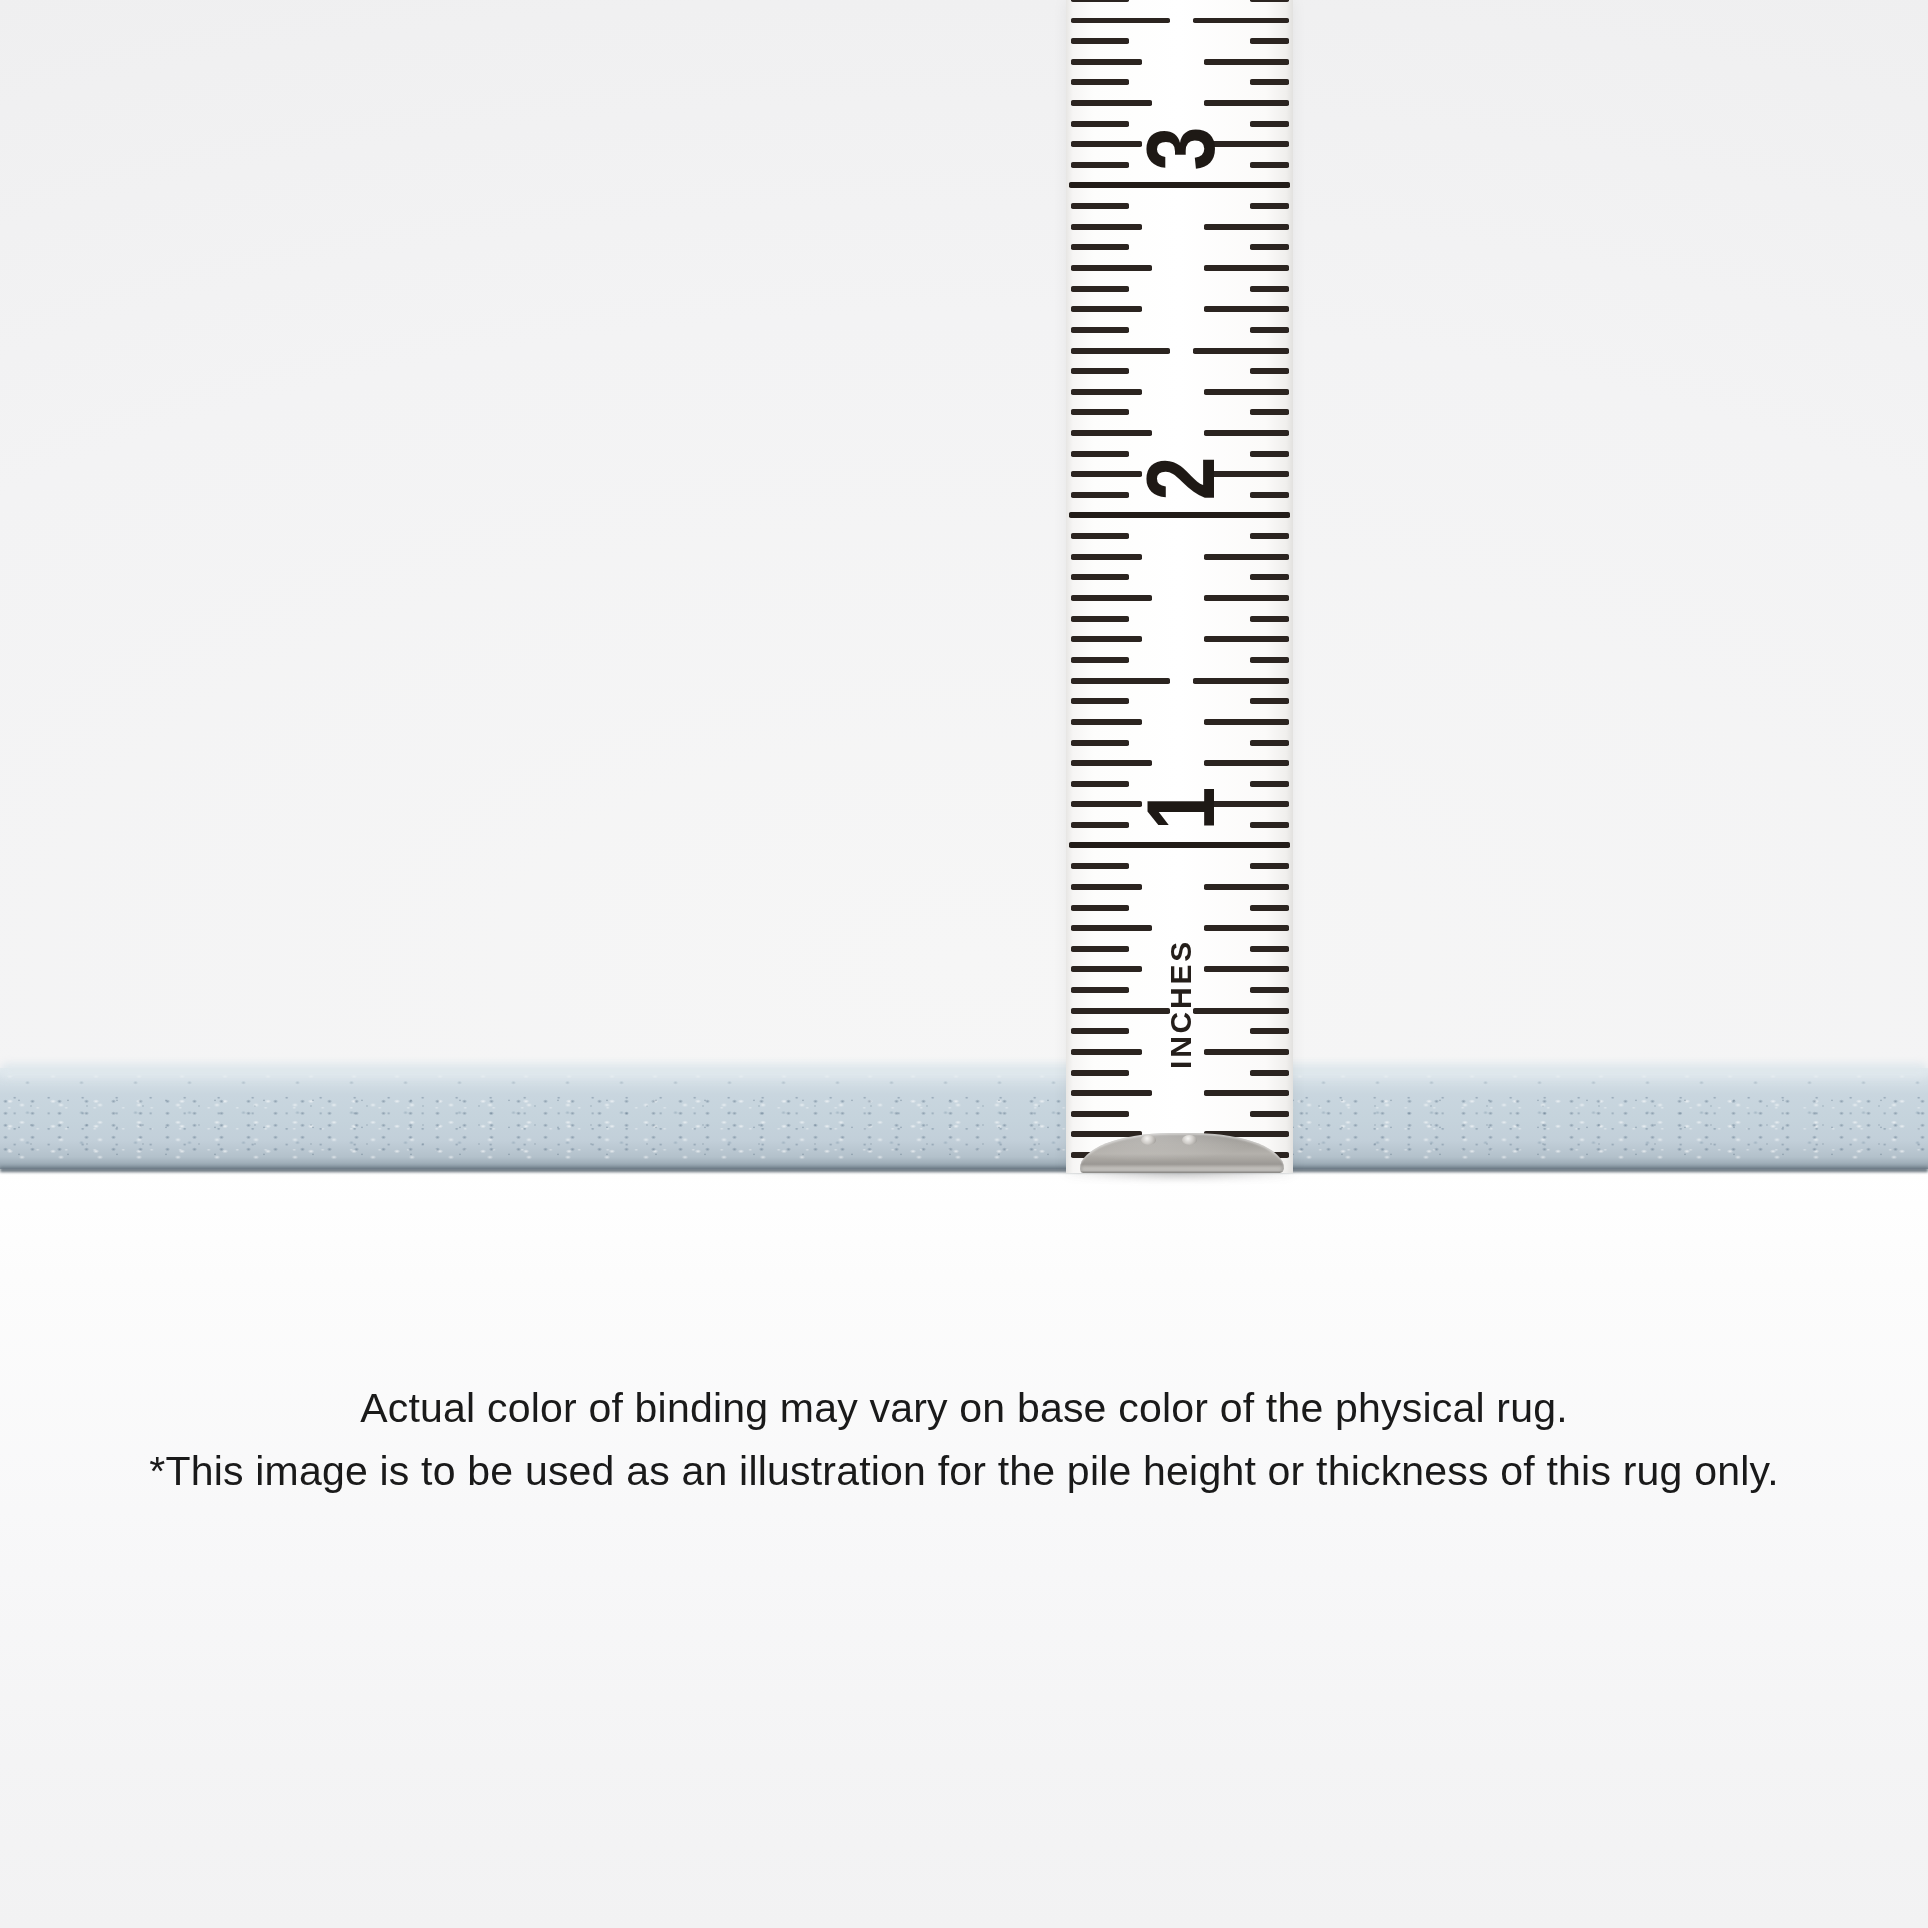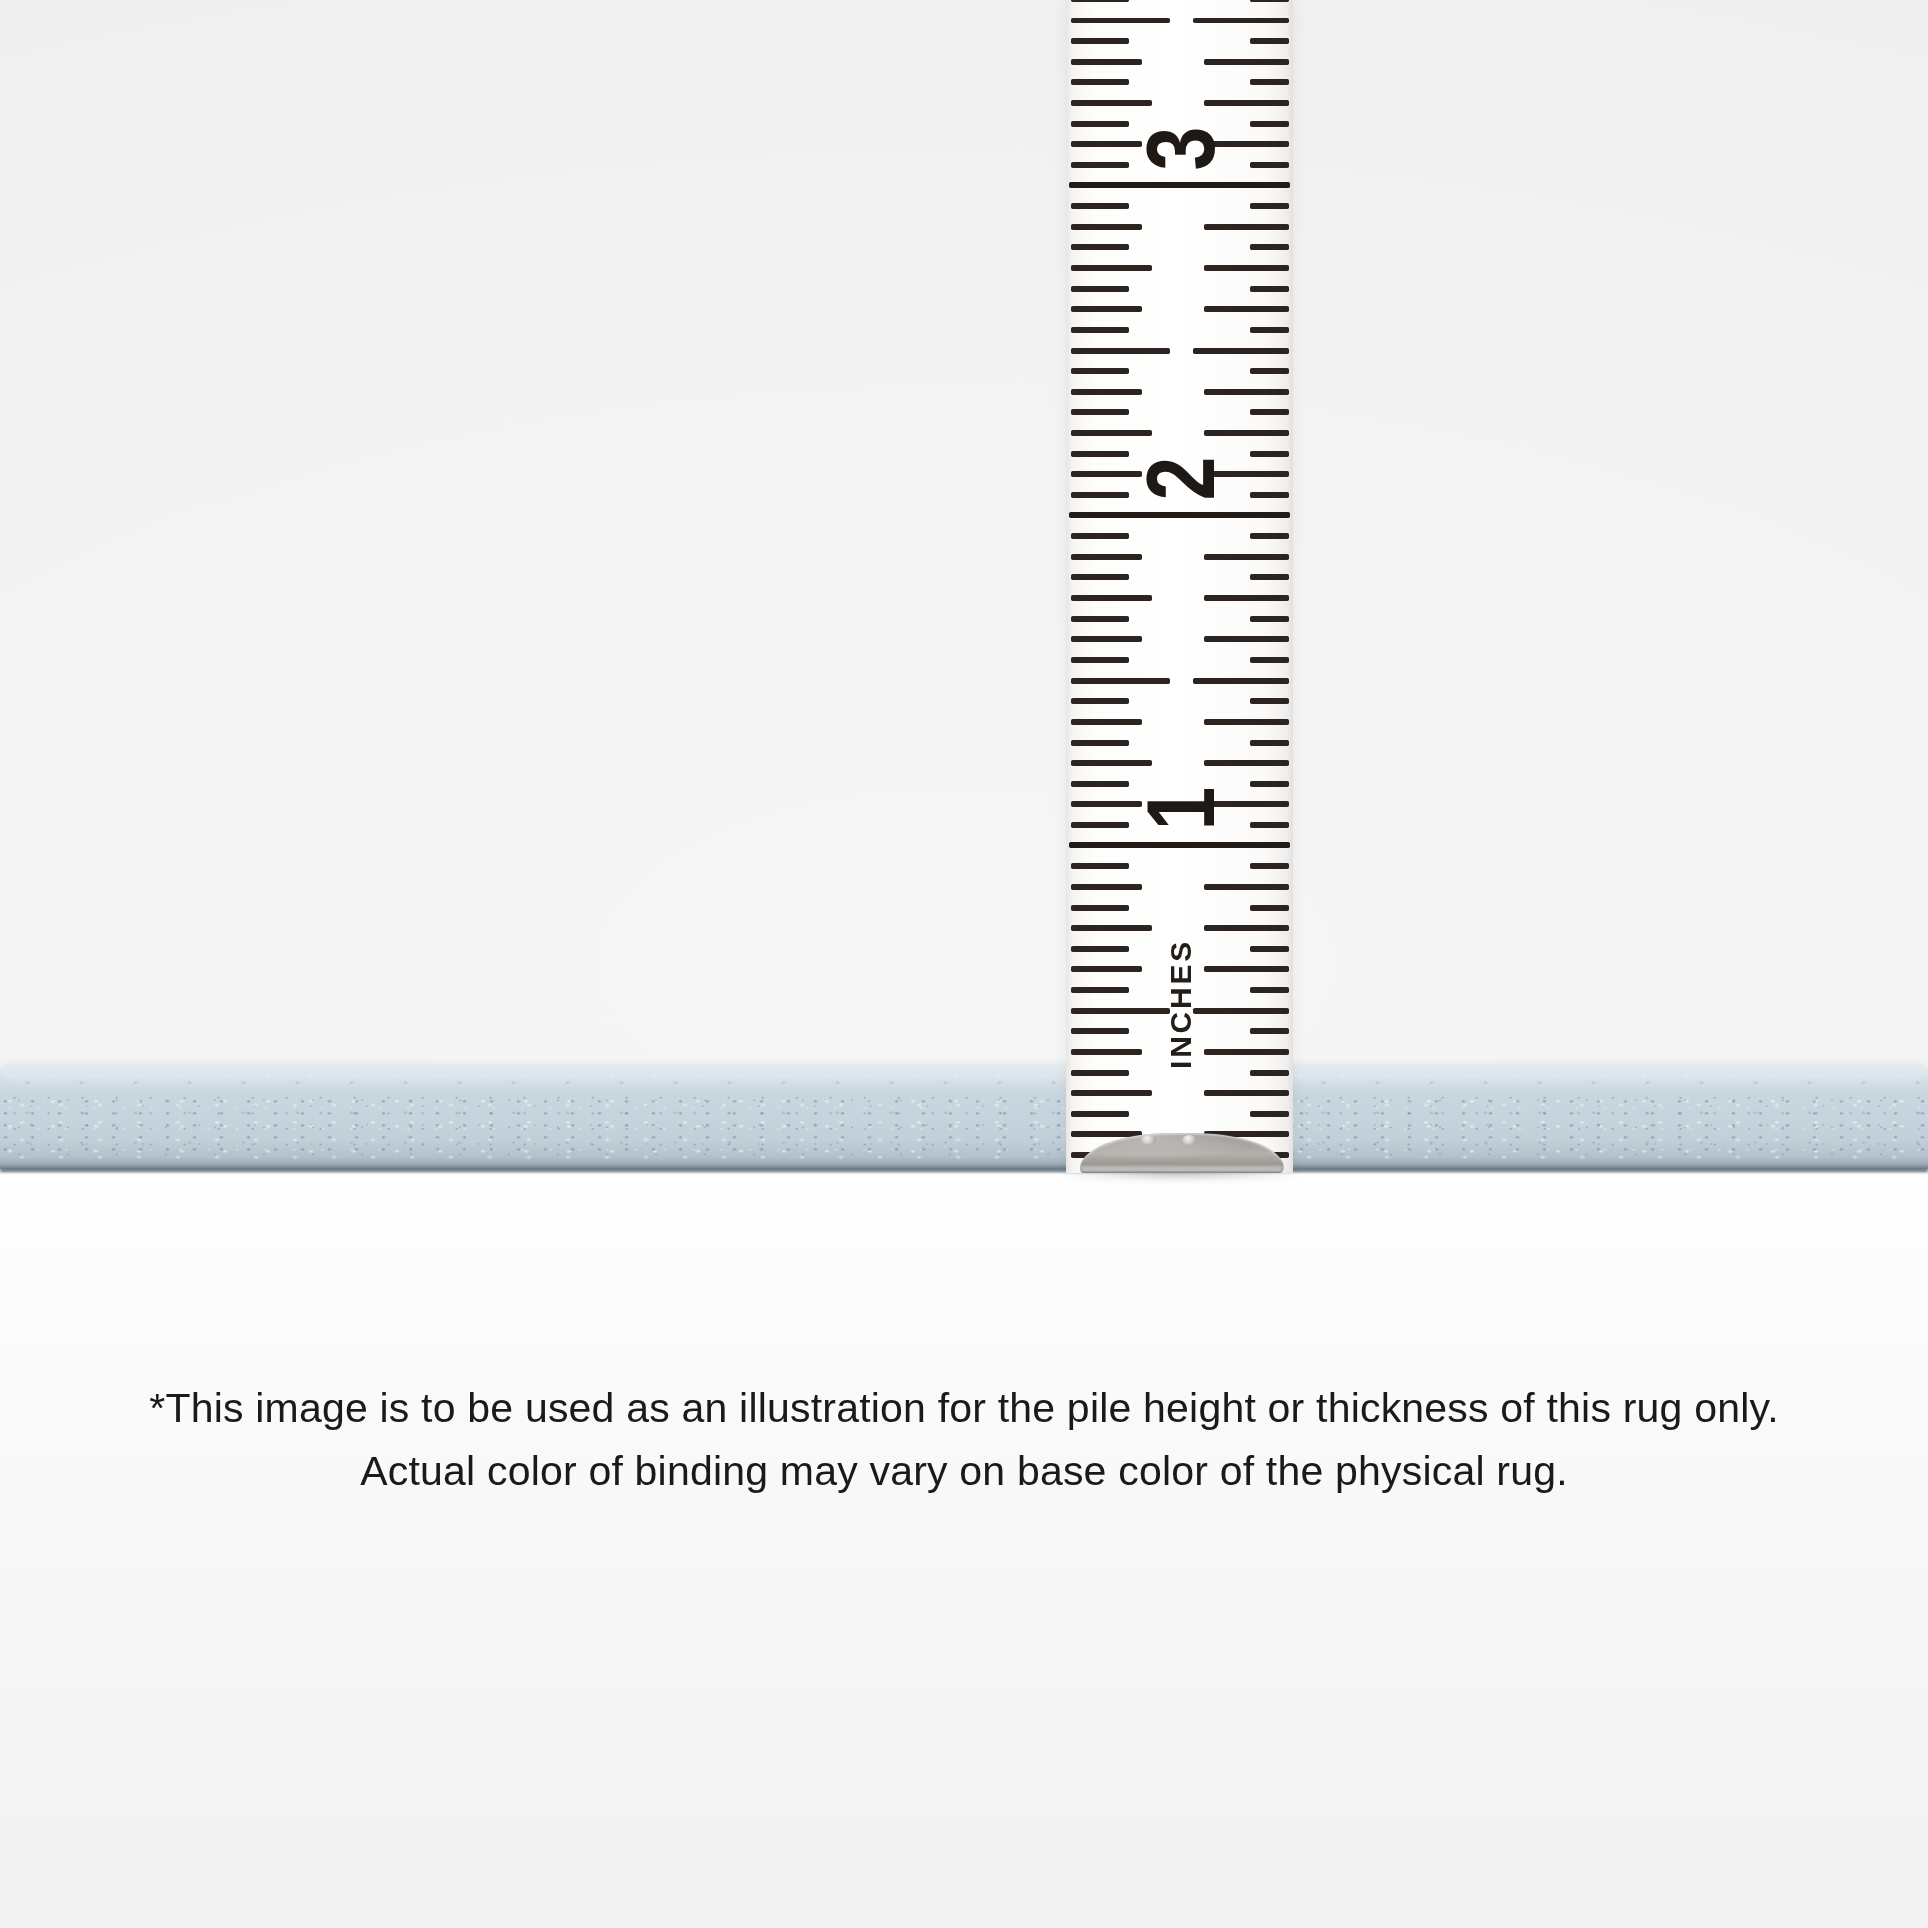--- a/index.html
+++ b/index.html
@@ -238,18 +238,18 @@
 
     <span class="unit-label">INCHES</span>
 
     <div class="metal-tip">
       <span class="rivet rivet-a"></span>
       <span class="rivet rivet-b"></span>
     </div>
   </div>
 
   <div class="caption">
+    <div>Actual color of binding may vary on base color of the physical rug.</div>
     <div>*This image is to be used as an illustration for the pile height or thickness of this rug only.</div>
-    <div>Actual color of binding may vary on base color of the physical rug.</div>
   </div>
 
 </div>
 
 
 </body></html>

